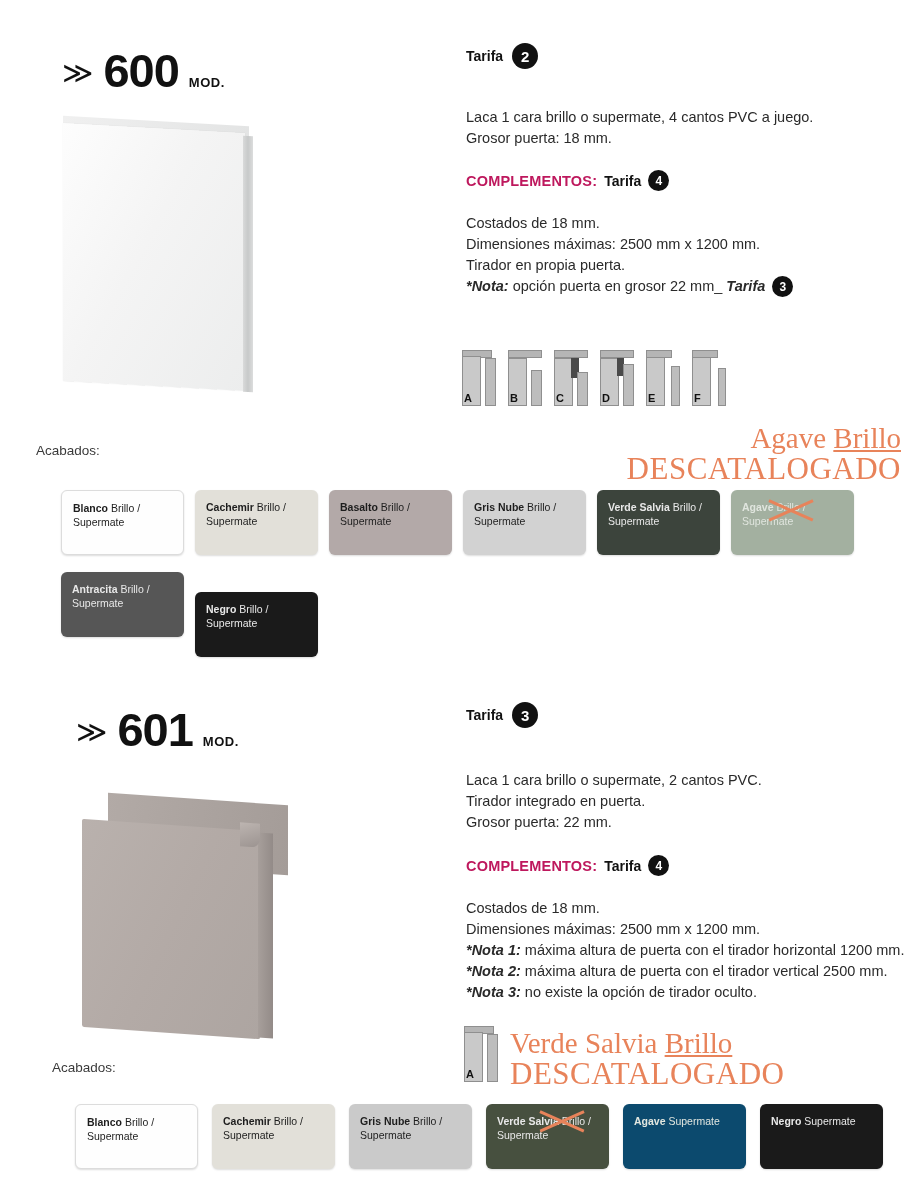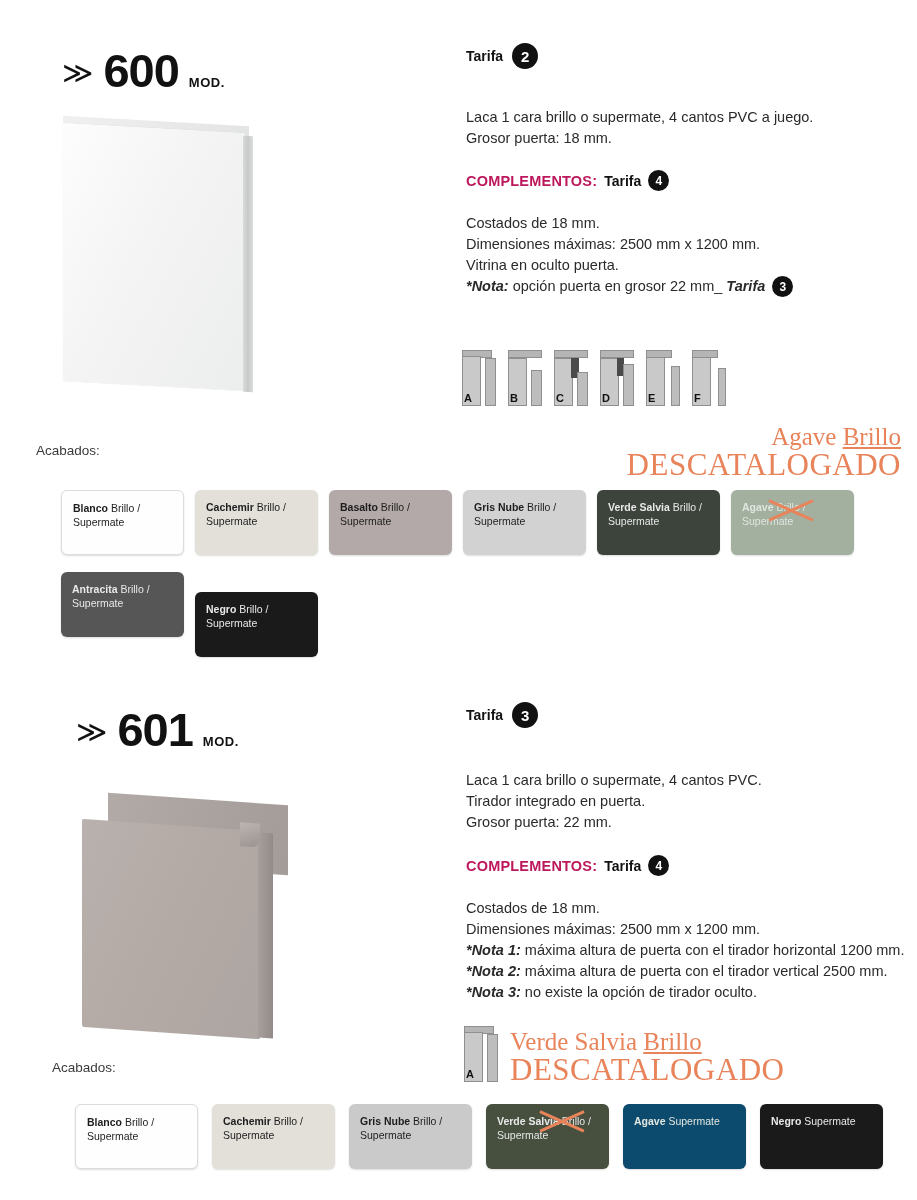--- a/index.html
+++ b/index.html
@@ -198,21 +198,21 @@
   .sw-x::after  { transform: rotate(-24deg); }
 
   
   .annot {
     position: absolute;
     color: #e8835a;
     font-family: "Liberation Serif", serif;
     text-align: right;
     line-height: 1.0;
   }
-  .annot .ln1 { font-size: 25px; display: block; }
+  .annot .ln1 { font-size: 29px; display: block; }
   .annot .ln2 { font-size: 31px; display: block; letter-spacing: .5px; }
   .annot u { text-decoration: underline; text-underline-offset: 2px; }
   .annot.left-align { text-align: left; }
 </style>
 </head>
 <body>
 
 <div class="page">
 
   <div class="model-head" style="left:62px; top:47px;">
@@ -240,21 +240,21 @@
 
     <div class="comp-line" style="margin-top:21px;">
       <span class="comp-strong">COMPLEMENTOS:</span>
       <span class="tarifa-label">Tarifa</span>
       <span class="badge sm">4</span>
     </div>
 
     <div class="desc-block" style="margin-top:22px;">
       <p>Costados de 18 mm.</p>
       <p>Dimensiones máximas: 2500 mm x 1200 mm.</p>
-      <p>Vitrina en oculto puerta.</p>
+      <p>Tirador en propia puerta.</p>
       <div class="comp-line" style="margin-top:0;">
         <span><span class="nota-b">*Nota:</span><span> opción puerta en grosor 22 mm_ </span><span class="nota-b">Tarifa</span></span>
         <span class="badge sm">3</span>
       </div>
     </div>
   </div>
 
   <div class="profiles" style="left:462px; top:348px;">
     <div class="profile">
       <div class="p-top" style="width:30px;"></div>
@@ -347,21 +347,21 @@
     <div class="door601-handle"></div>
   </div>
 
   <div class="col-right" style="top:702px;">
     <div class="tarifa-line">
       <span class="tarifa-label">Tarifa</span>
       <span class="badge">3</span>
     </div>
 
     <div class="desc-block" style="margin-top:42px;">
-      <p>Laca 1 cara brillo o supermate, 4 cantos PVC.</p>
+      <p>Laca 1 cara brillo o supermate, 2 cantos PVC.</p>
       <p>Tirador integrado en puerta.</p>
       <p>Grosor puerta: 22 mm.</p>
     </div>
 
     <div class="comp-line" style="margin-top:22px;">
       <span class="comp-strong">COMPLEMENTOS:</span>
       <span class="tarifa-label">Tarifa</span>
       <span class="badge sm">4</span>
     </div>
 

